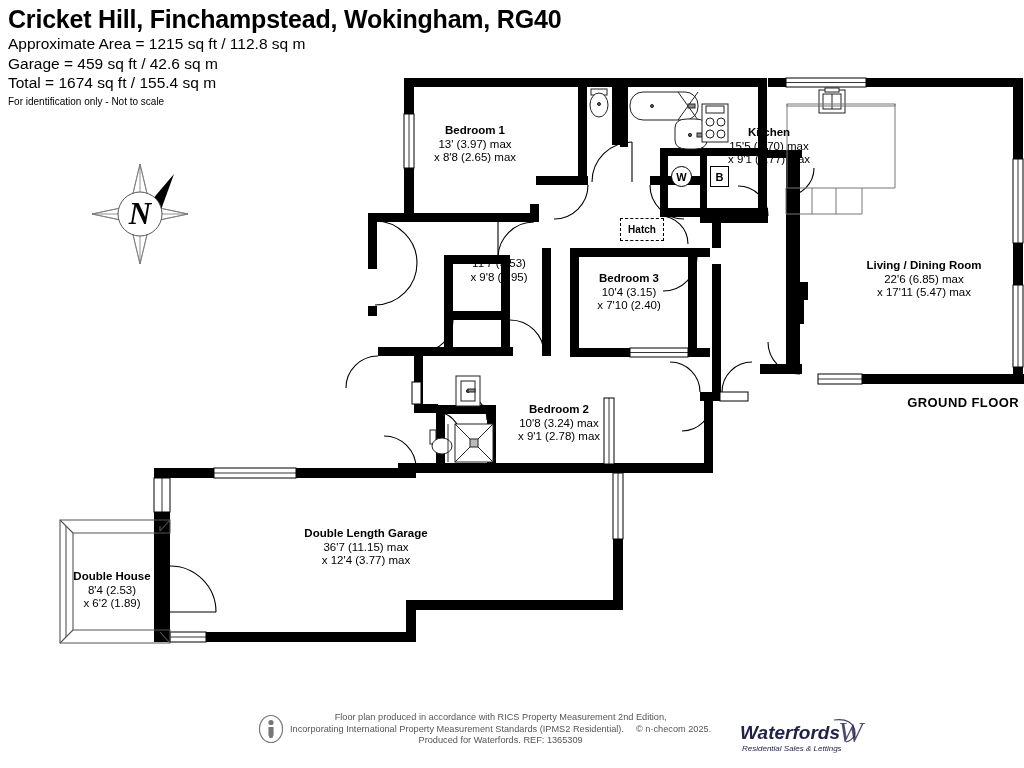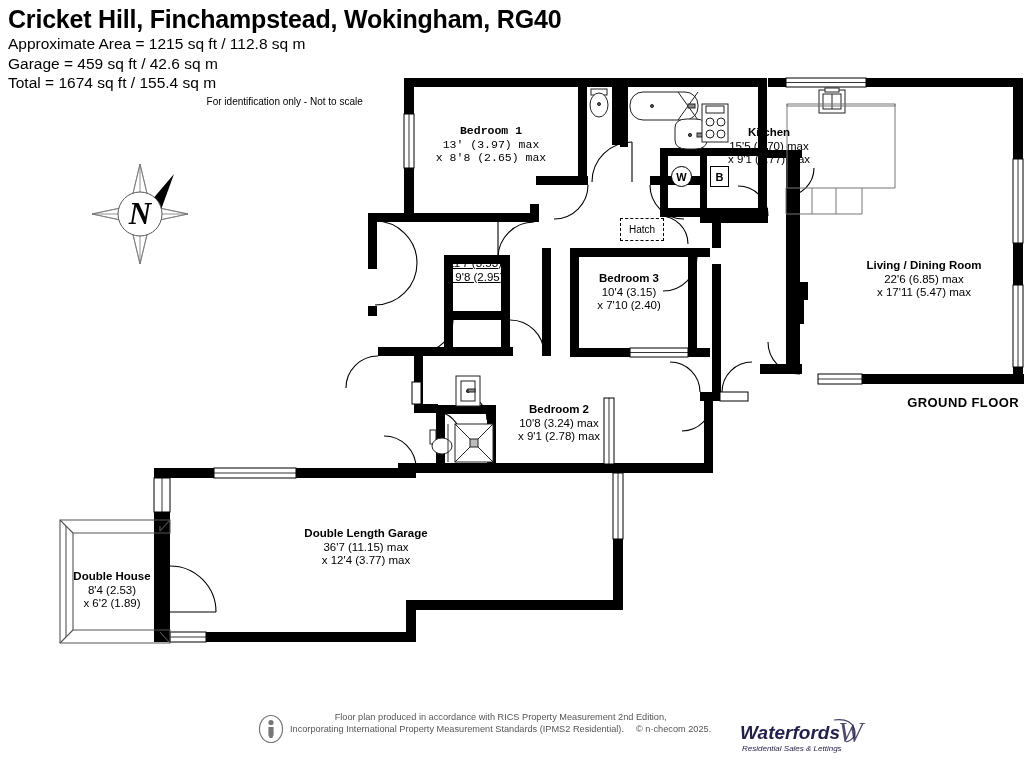--- a/index.html
+++ b/index.html
@@ -7,38 +7,38 @@
     width:1024px;height:768px;background:#ffffff;
     font-family:"Liberation Sans",sans-serif;
     color:#000;overflow:hidden;position:relative;
   }
   #page{position:relative;width:1024px;height:768px;}
 
   
   #header{position:absolute;left:8px;top:4px;}
   #title{font-size:25px;font-weight:bold;letter-spacing:-0.2px;line-height:30px;}
   .area-line{font-size:15.5px;line-height:19.5px;}
-  #disclaimer{font-size:10px;line-height:14px;margin-top:2px;text-align:center;}
+  #disclaimer{font-size:10px;line-height:14px;margin-top:2px;}
 
   
   #compass{position:absolute;left:88px;top:160px;width:104px;height:108px;}
 
   
   #plan{position:absolute;left:0;top:0;width:1024px;height:768px;}
 
   
   .lbl{position:absolute;text-align:center;line-height:13.5px;}
   .lbl .nm{font-size:11.5px;font-weight:bold;display:block;}
   .lbl .dm{font-size:11.5px;display:block;}
   .lbl.plain .dm{font-size:11.5px;}
 
   #ground-floor{position:absolute;right:5px;top:395px;font-size:13px;font-weight:bold;letter-spacing:0.4px;}
   #hatch-box{position:absolute;left:620px;top:218px;width:42px;height:21px;
       border:1px dashed #000;display:flex;align-items:center;justify-content:center;
-      font-size:10px;font-weight:normal;background:#fff;text-align:center;}
+      font-size:10px;font-weight:bold;background:#fff;text-align:center;}
 
   .circ-tag{position:absolute;width:19px;height:19px;border:1.6px solid #000;border-radius:50%;
       display:flex;align-items:center;justify-content:center;font-size:11px;font-weight:bold;background:#fff;}
   .sq-tag{position:absolute;width:17px;height:19px;border:1.6px solid #000;
       display:flex;align-items:center;justify-content:center;font-size:11px;font-weight:bold;background:#fff;}
 
   
   #footer{position:absolute;left:258px;top:712px;display:flex;align-items:flex-start;text-align:center;}
   #info-icon{width:26px;height:30px;flex:0 0 26px;margin-right:6px;margin-top:2px;}
   #credit{font-size:9.2px;line-height:11.6px;color:#555;}
@@ -354,39 +354,39 @@
       <g>
         <path d="M800 282 L808 282 L808 300 L800 300 Z" fill="#000" stroke="none"></path>
       </g>
     </g>
 
     <g fill="#000">
       <rect x="786" y="282" width="18" height="42"></rect>
     </g>
   </svg>
 
-  <div class="lbl" style="left:432px;top:124px;width:118px;font-family:Liberation Mono, monospace;">
+  <div class="lbl" style="left:416px;top:124px;width:118px;">
     <span class="nm">Bedroom 1</span>
     <span class="dm">13' (3.97) max</span>
     <span class="dm">x 8'8 (2.65) max</span>
   </div>
 
   <div class="lbl" style="left:713px;top:126px;width:112px;">
     <span class="nm">Kitchen</span>
     <span class="dm">15'5 (4.70) max</span>
     <span class="dm">x 9'1 (2.77) max</span>
   </div>
 
   <div class="lbl" style="left:843px;top:259px;width:162px;">
     <span class="nm">Living / Dining Room</span>
     <span class="dm">22'6 (6.85) max</span>
     <span class="dm">x 17'11 (5.47) max</span>
   </div>
 
-  <div class="lbl plain" style="left:420px;top:257px;width:110px;text-decoration:underline;">
+  <div class="lbl plain" style="left:444px;top:257px;width:110px;">
     <span class="dm">11'7 (3.53)</span>
     <span class="dm">x 9'8 (2.95)</span>
   </div>
 
   <div class="lbl" style="left:573px;top:272px;width:112px;">
     <span class="nm">Bedroom 3</span>
     <span class="dm">10'4 (3.15)</span>
     <span class="dm">x 7'10 (2.40)</span>
   </div>
 
@@ -418,20 +418,21 @@
     <svg id="info-icon" viewBox="0 0 26 30">
       <ellipse cx="13" cy="15" rx="11.5" ry="13.5" fill="none" stroke="#777" stroke-width="1.2"></ellipse>
       <circle cx="13" cy="8.5" r="2.6" fill="#777"></circle>
       <path d="M10.4 13 h5.2 v8 l-1.3 3 h-2.6 l-1.3 -3 z" fill="#777"></path>
     </svg>
     <div id="credit">
       <div>Floor plan produced in accordance with RICS Property Measurement 2nd Edition,</div>
       <div>
         <span>Incorporating International Property Measurement Standards (IPMS2 Residential).</span><span class="copy">© n·checom 2025.</span>
       </div>
+      <div>Produced for Waterfords.   REF: 1365309</div>
     </div>
   </div>
 
   <svg id="logo" viewBox="0 0 128 42">
     <g opacity="0.85" fill="none" stroke="#221f4b" stroke-width="1.2">
       <path d="M96 6 q16 -2 20 8 q4 10 -8 14"></path>
     </g>
     <text x="100" y="28" font-family="Liberation Serif, serif" font-size="30" font-style="italic" fill="#221f4b" opacity="0.8">W</text>
     <text x="2" y="25" font-family="Liberation Sans, sans-serif" font-size="19" font-weight="bold" font-style="italic" fill="#221f4b">Waterfords</text>
     <text x="4" y="37" font-family="Liberation Sans, sans-serif" font-size="8" font-style="italic" fill="#221f4b">Residential Sales &amp; Lettings</text>

